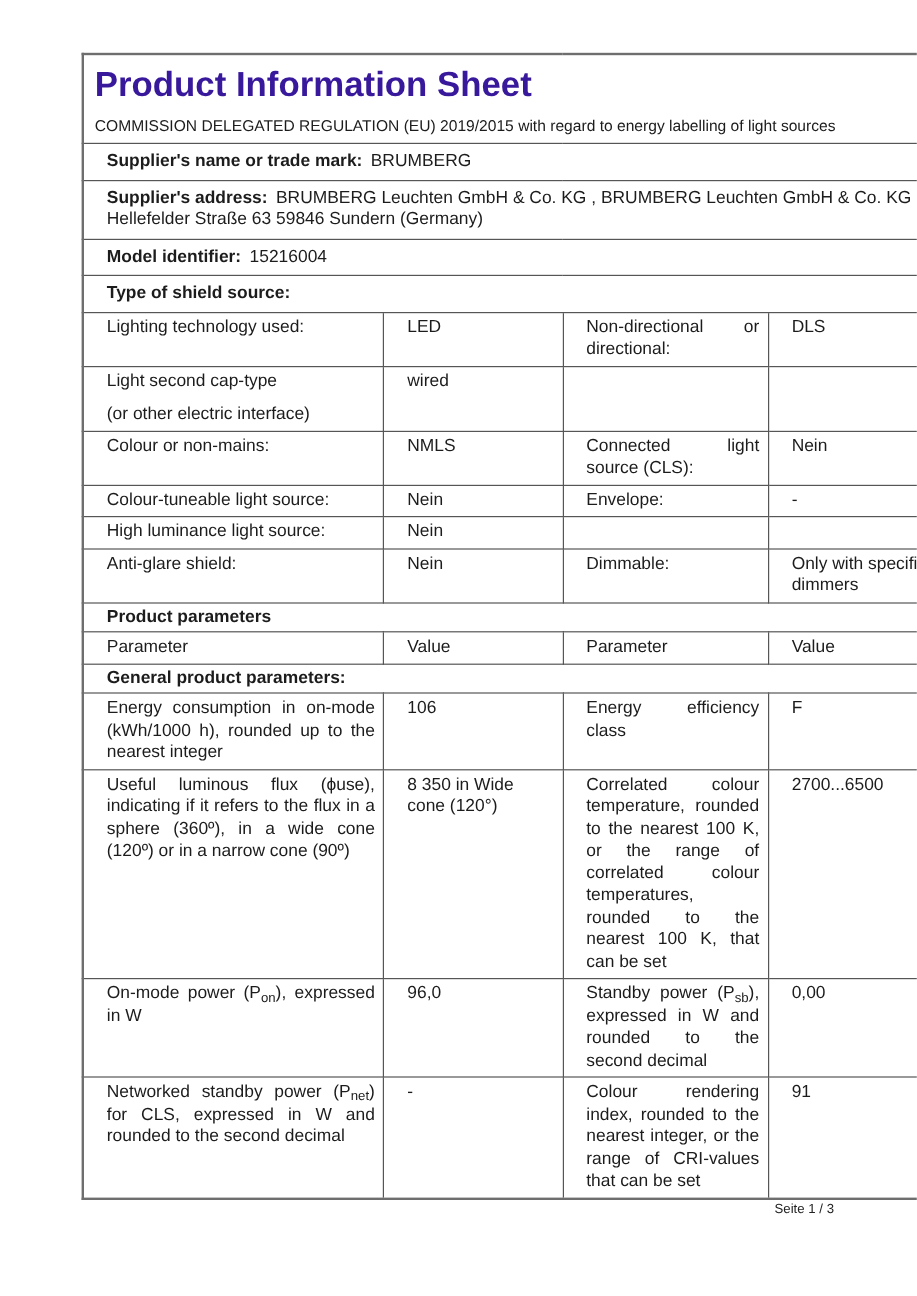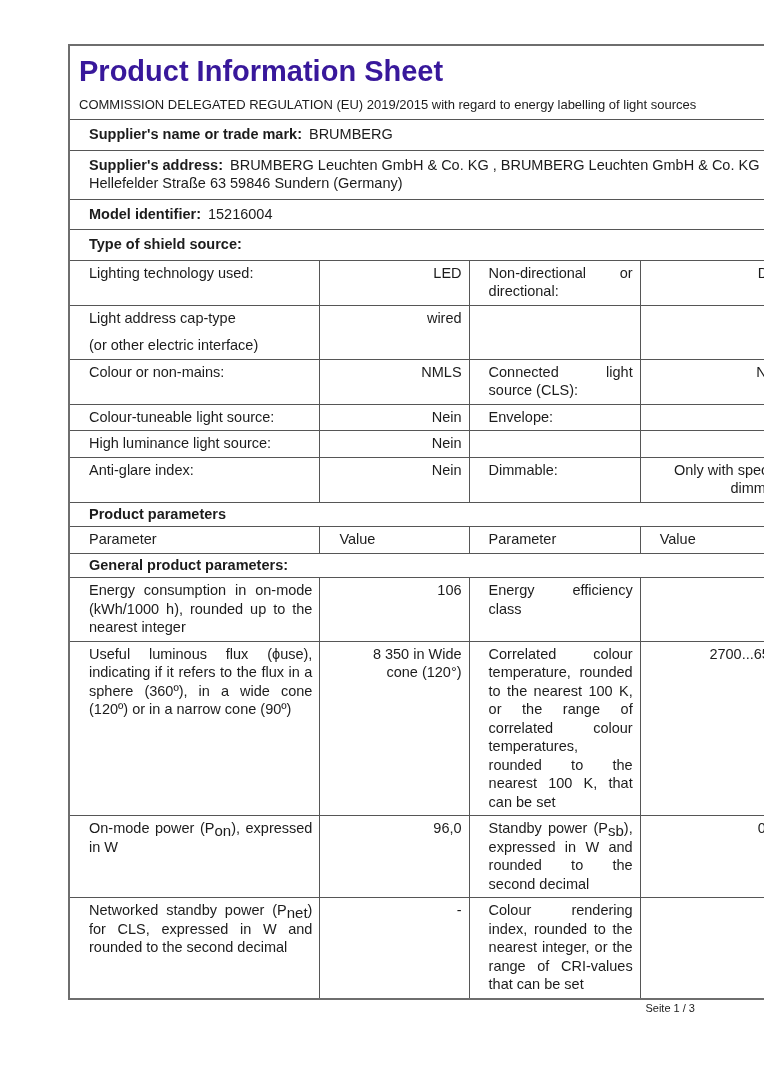--- a/index.html
+++ b/index.html
@@ -42,29 +42,29 @@
   .doc-reg {
     margin-top: 9px;
     font-size: 13px;
     line-height: 16px;
     text-align: justify;
   }
   .info-cell { padding-top: 5px !important; padding-bottom: 6px !important; }
   .b { font-weight: bold; }
   .lbl { font-weight: bold; margin-right: 7px; }
   .just { text-align: justify; }
-  .val { text-align: right; }
+  .val { text-align: left; }
   .sec {
     text-align: left;
     font-weight: bold;
     padding-top: 2px !important;
     padding-bottom: 3px !important;
   }
   .line2 { margin-top: 9px; }
-  sub { font-size: 15px; line-height: 0; vertical-align: -3px; }
+  sub { font-size: 11px; line-height: 0; vertical-align: -3px; }
   .footer {
     position: absolute;
     top: 1002px;
     right: 69px;
     font-size: 11px;
     color: #222;
   }
 </style>
 </head>
 <body>
@@ -109,21 +109,21 @@
     </tr>
 
     <tr>
       <td class="just">Lighting technology used:</td>
       <td class="val">LED</td>
       <td class="just">Non-directional or directional:</td>
       <td class="val">DLS</td>
     </tr>
     <tr>
       <td>
-        <div>Light address cap-type</div>
+        <div>Light second cap-type</div>
         <div class="line2">(or other electric interface)</div>
       </td>
       <td class="val">wired</td>
       <td></td>
       <td class="val"></td>
     </tr>
     <tr>
       <td class="just">Colour or non-mains:</td>
       <td class="val">NMLS</td>
       <td class="just">Connected light source (CLS):</td>
@@ -135,21 +135,21 @@
       <td>Envelope:</td>
       <td class="val">-</td>
     </tr>
     <tr>
       <td class="just">High luminance light source:</td>
       <td class="val">Nein</td>
       <td></td>
       <td class="val"></td>
     </tr>
     <tr>
-      <td class="just">Anti-glare index:</td>
+      <td class="just">Anti-glare shield:</td>
       <td class="val">Nein</td>
       <td>Dimmable:</td>
       <td class="val">Only with specific dimmers</td>
     </tr>
 
     <tr>
       <td colspan="4" class="sec">Product parameters</td>
     </tr>
     <tr>
       <td>Parameter</td>

